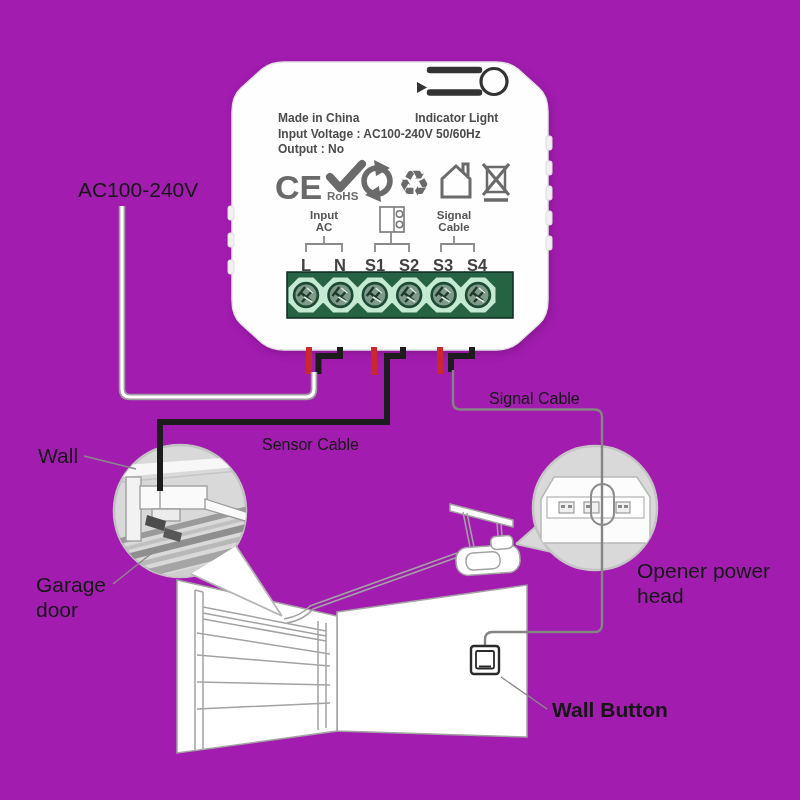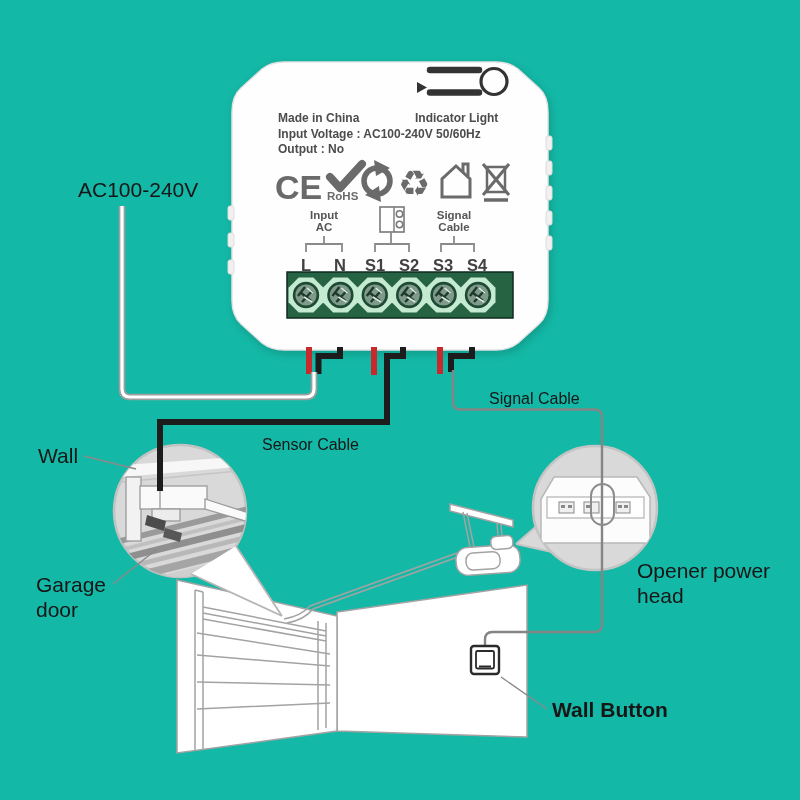--- a/index.html
+++ b/index.html
@@ -1,16 +1,16 @@
 <!DOCTYPE html>
 <html><head>
 <meta charset="utf-8">
 <style>
   html,body{margin:0;padding:0;background:#ffffff;}
-  .stage{position:relative;width:800px;height:800px;background:#14b8a6;overflow:hidden;
+  .stage{position:relative;width:800px;height:800px;background:#a21caf;overflow:hidden;
          font-family:"Liberation Sans", sans-serif;}
   svg{display:block;}
   text{font-family:"Liberation Sans", sans-serif;}
   .module-print{fill:#4c4c4c;font-weight:bold;font-size:12px;}
   .term-letter{fill:#414141;font-weight:bold;font-size:16.5px;}
   .group-label{fill:#565656;font-weight:bold;font-size:11.5px;}
   .icon-gray{fill:#6a6a6a;}
   .icon-stroke{stroke:#6a6a6a;fill:none;}
   .ann{fill:#161616;font-size:21px;}
   .ann-small{fill:#161616;font-size:16px;}

